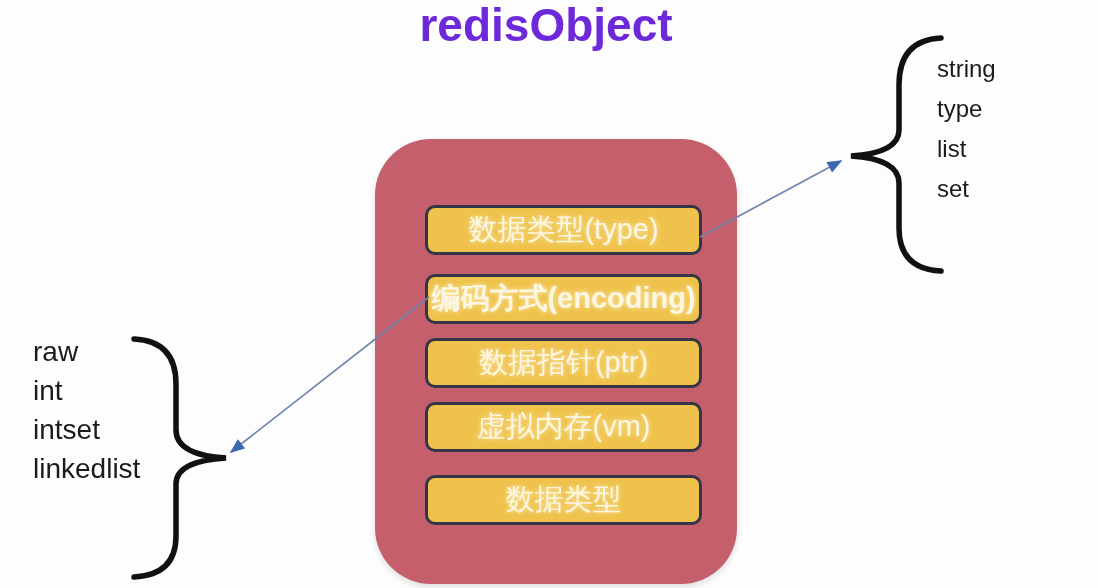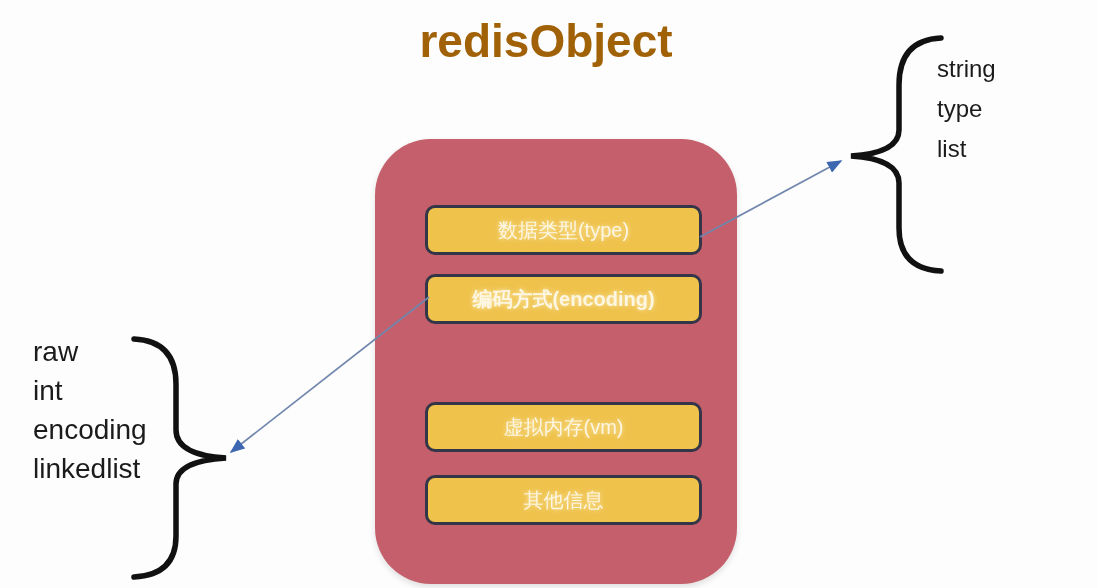--- a/index.html
+++ b/index.html
@@ -6,26 +6,26 @@
   body {
     width: 1098px; height: 588px;
     position: relative;
     background: #fdfdfd;
     overflow: hidden;
     font-family: "Liberation Sans", sans-serif;
   }
 
   .title {
     position: absolute;
-    left: 406px; top: 16px;
+    left: 406px; top: 0px;
     width: 280px;
     font-size: 46px;
     line-height: 50px;
     font-weight: bold;
-    color: #a16207;
+    color: #6d28d9;
     text-align: center;
     letter-spacing: 0px;
   }
 
   .object-container {
     position: absolute;
     left: 375px; top: 139px;
     width: 362px; height: 445px;
     background: #c45f6b;
     border-radius: 56px;
@@ -33,21 +33,21 @@
   }
 
   .field {
     position: absolute;
     left: 50px;
     width: 271px; height: 44px;
     background: #efc24b;
     border: 3px solid #333549;
     border-radius: 10px;
     color: #fcf6e2;
-    font-size: 20px;
+    font-size: 29px;
     display: flex;
     align-items: center;
     justify-content: center;
     white-space: nowrap;
     text-shadow: 0 0 5px rgba(255,244,205,0.85);
   }
   .field-1 { top: 66px; }
   .field-2 { top: 135px; font-weight: bold; }
   .field-3 { top: 199px; }
   .field-4 { top: 263px; }
@@ -76,35 +76,37 @@
   }
 </style>
 </head>
 <body>
 
 <div class="title">redisObject</div>
 
 <div class="object-container">
   <div class="field field-1">数据类型(type)</div>
   <div class="field field-2">编码方式(encoding)</div>
+  <div class="field field-3">数据指针(ptr)</div>
   <div class="field field-4">虚拟内存(vm)</div>
-  <div class="field field-5">其他信息</div>
+  <div class="field field-5">数据类型</div>
 </div>
 
 <div class="value-list list-encoding">
   <span class="li">raw</span>
   <span class="li">int</span>
-  <span class="li">encoding</span>
+  <span class="li">intset</span>
   <span class="li">linkedlist</span>
 </div>
 
 <div class="value-list list-type">
   <span class="li">string</span>
   <span class="li">type</span>
   <span class="li">list</span>
+  <span class="li">set</span>
 </div>
 
 <svg class="overlay" viewBox="0 0 1098 588" xmlns="http://www.w3.org/2000/svg">
   <defs>
     <marker id="arrowhead" viewBox="0 0 10 8" refX="9" refY="4" markerWidth="9" markerHeight="7" orient="auto">
       <path d="M0,0 L10,4 L0,8 Z" fill="#3e67b1"></path>
     </marker>
   </defs>
 
   <path d="M 941 38 Q 899 40 899 85 L 899 130 Q 899 153 851 156 Q 899 159 899 183 L 899 228 Q 899 269 941 271" fill="none" stroke="#111111" stroke-width="5.5" stroke-linecap="round"></path>

